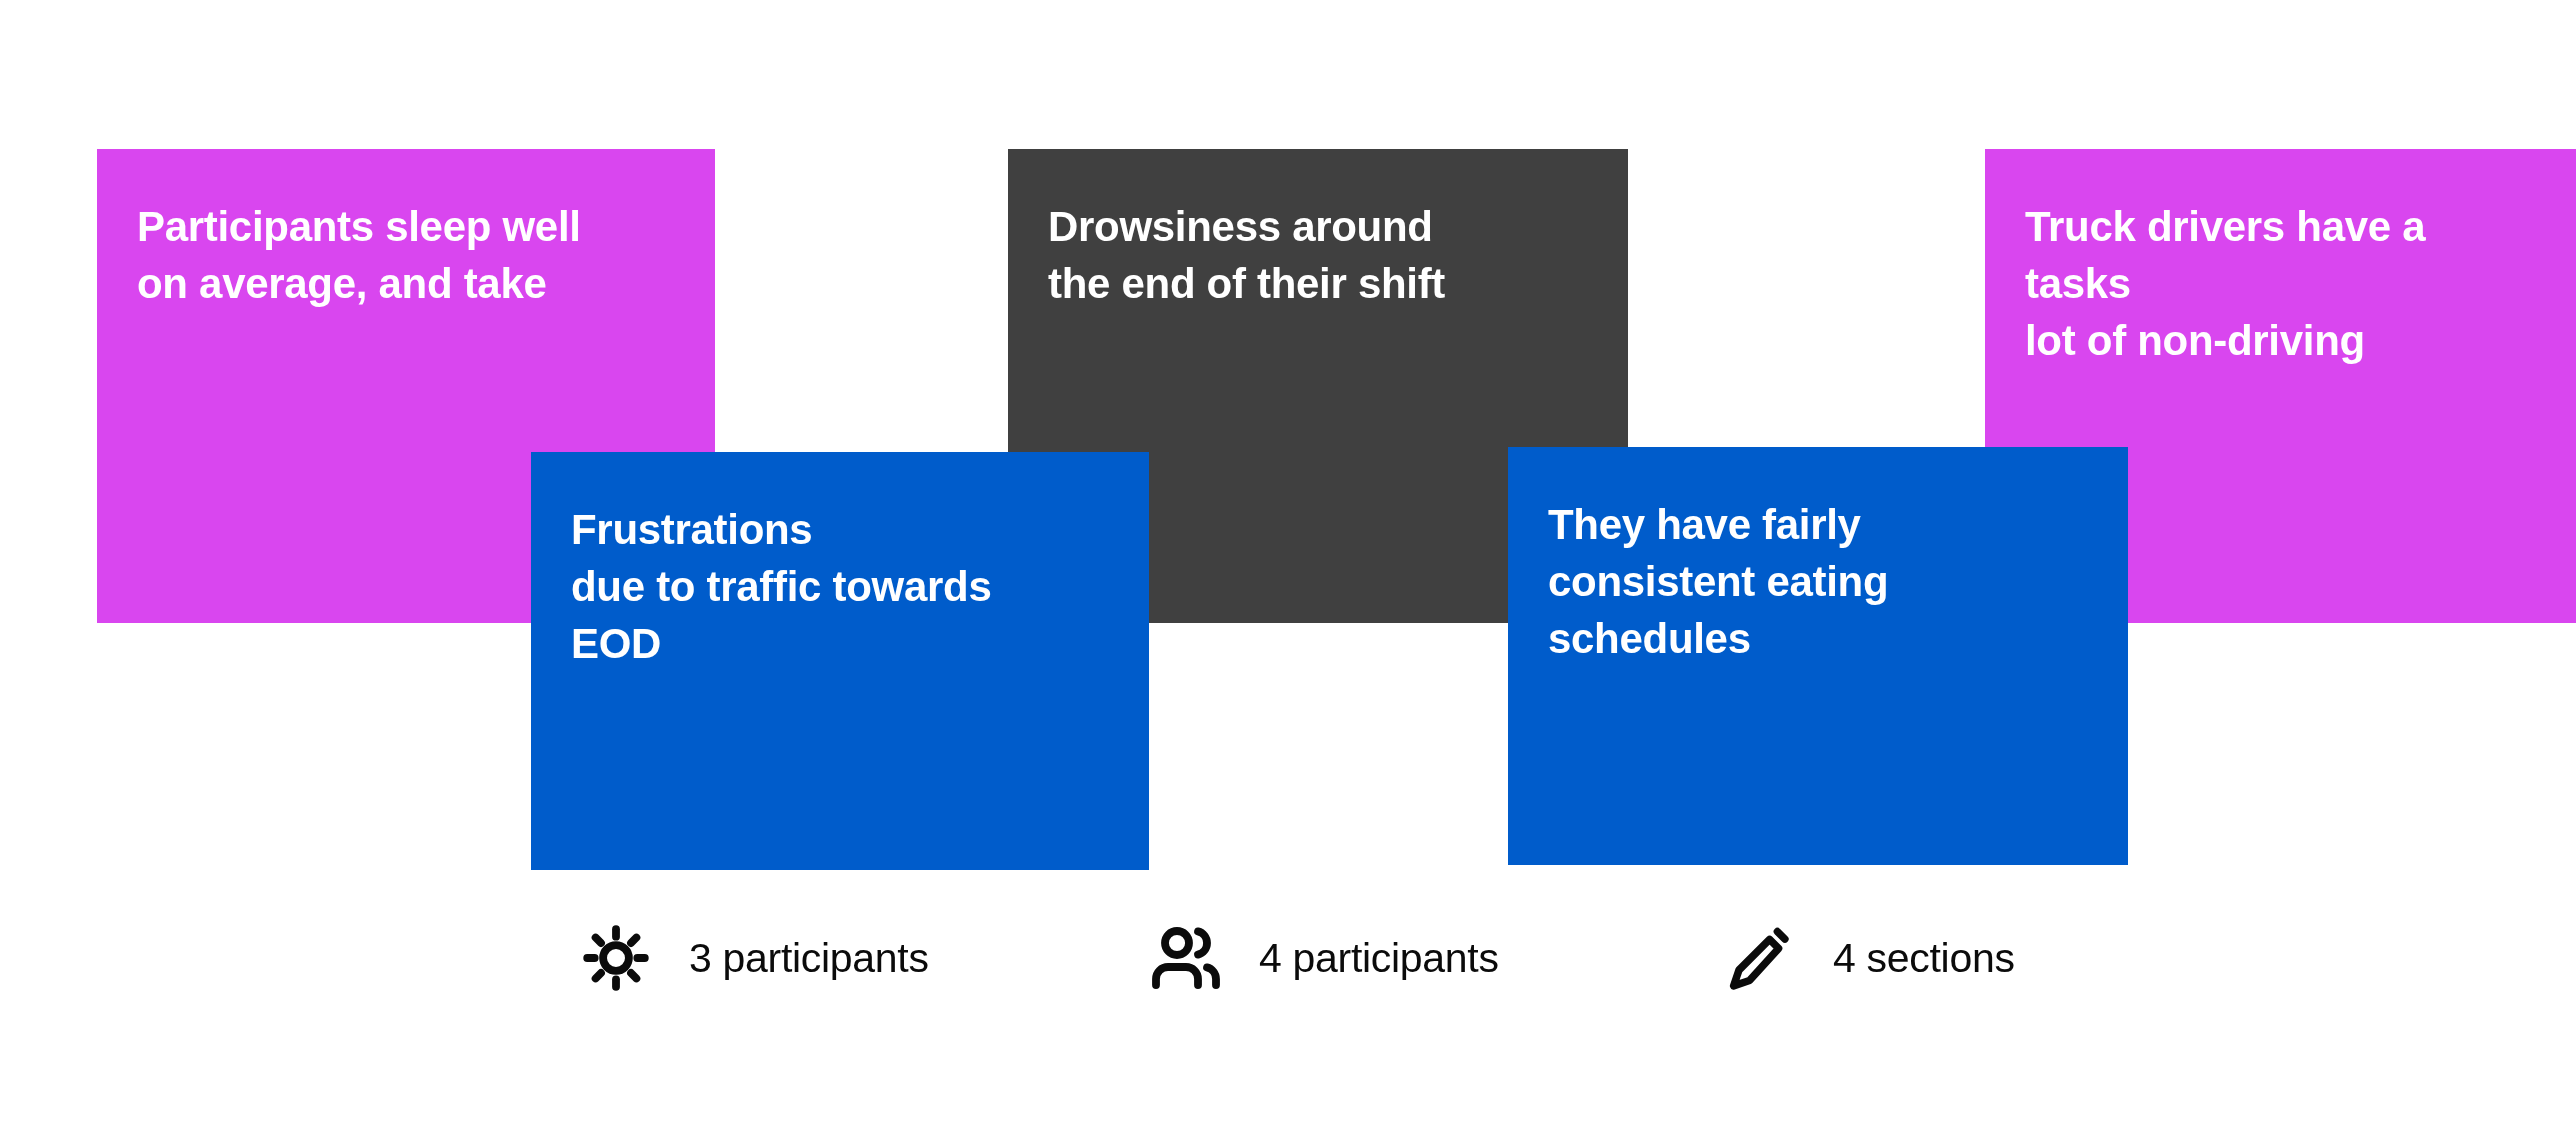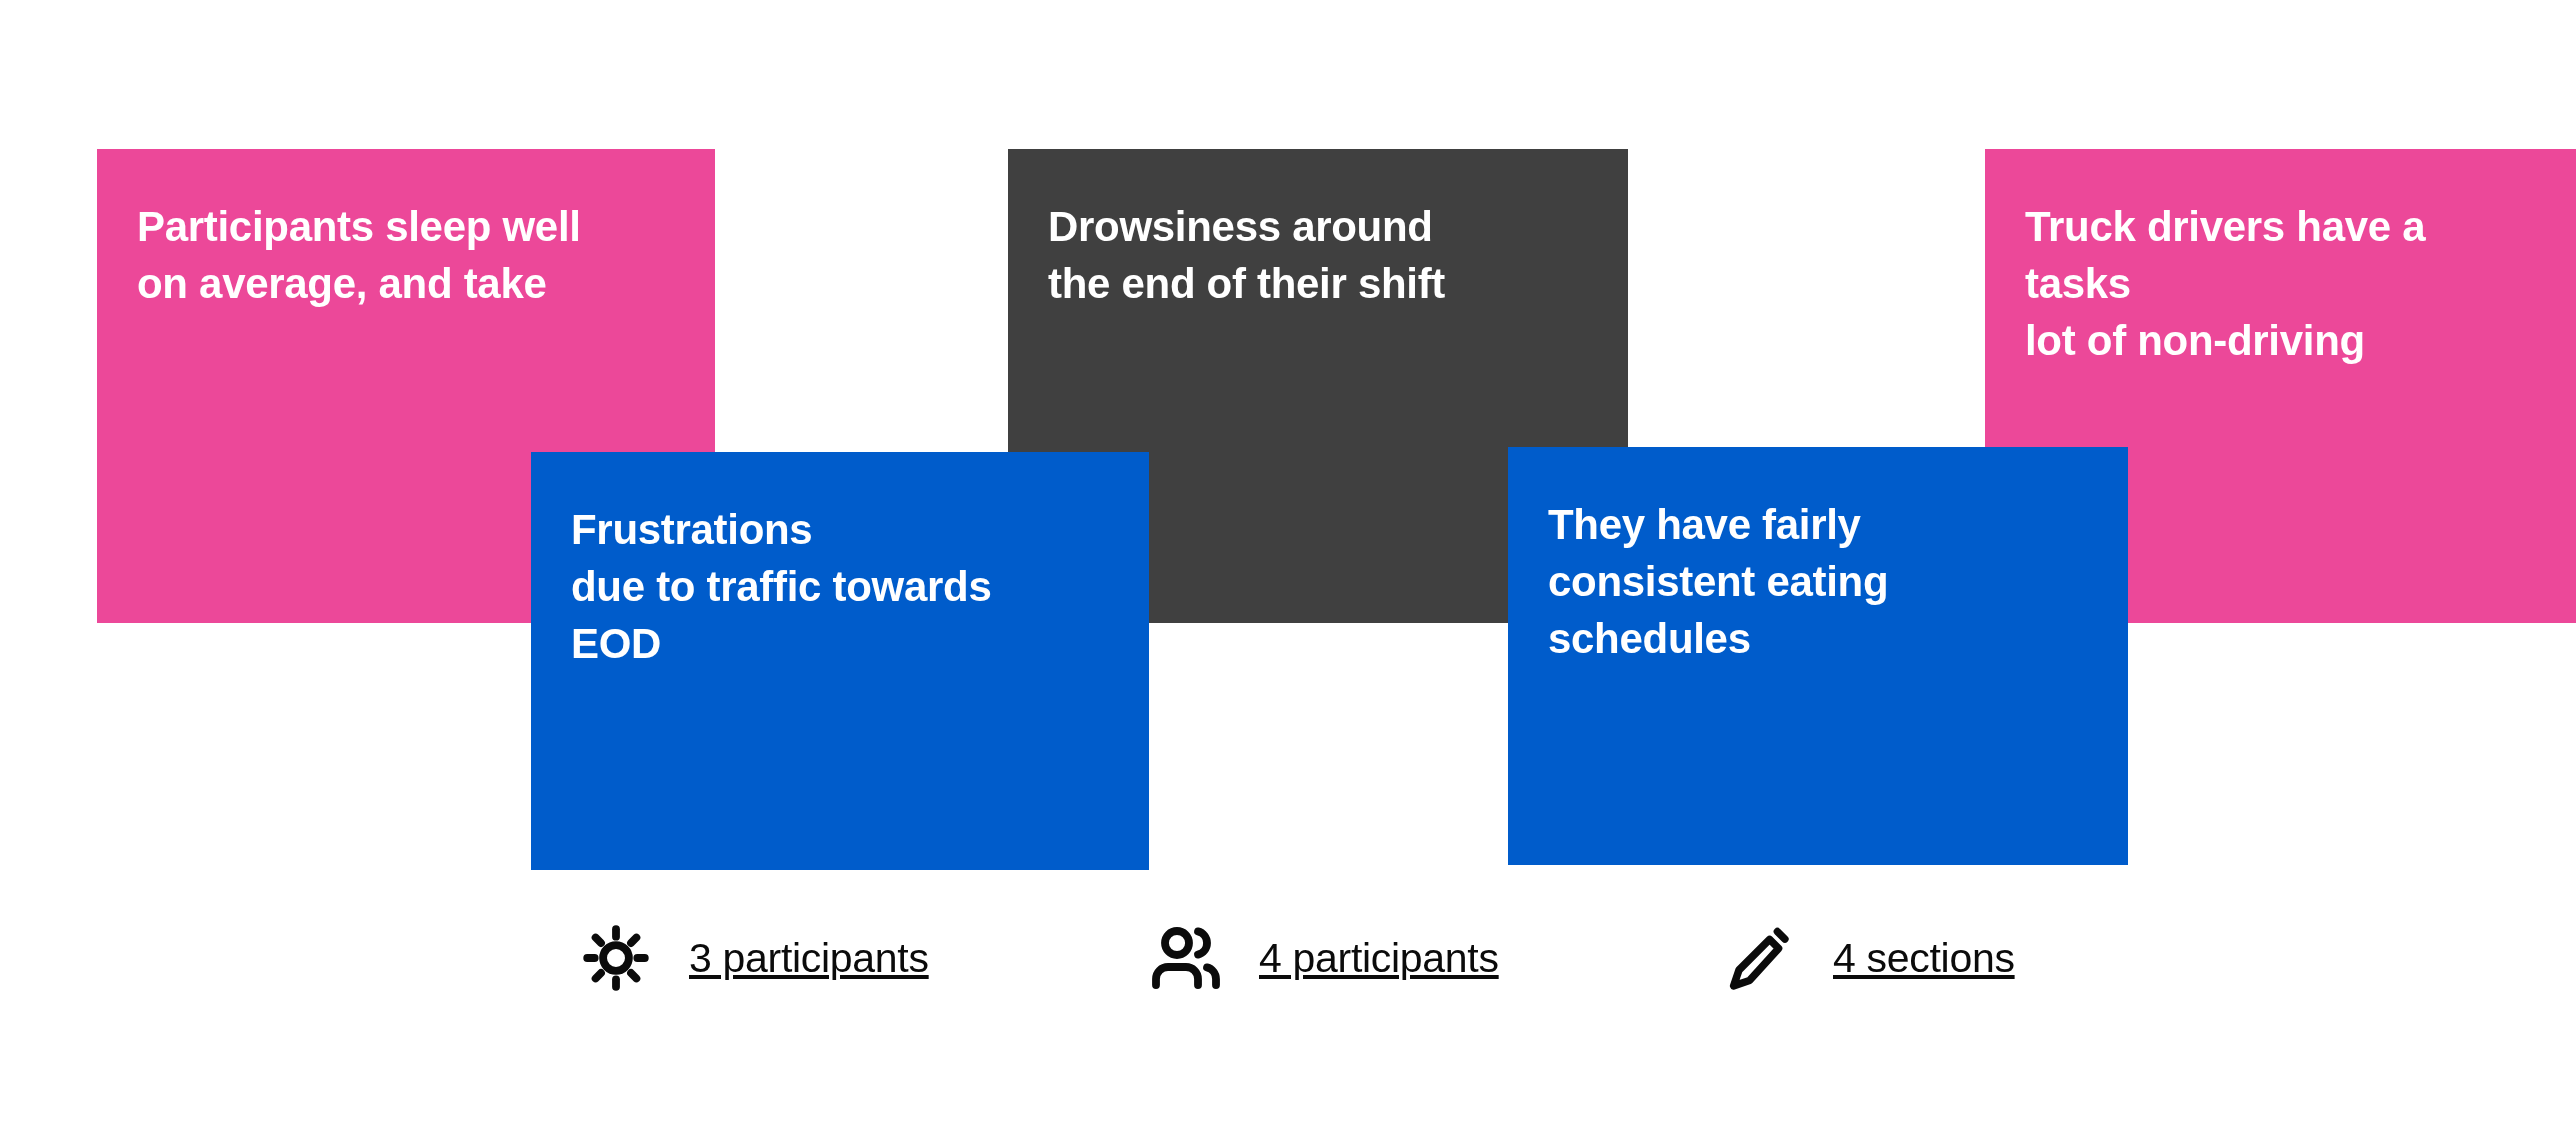--- a/index.html
+++ b/index.html
@@ -21,39 +21,38 @@
     padding: 49px 36px 0 40px;
     color: #ffffff;
   }
   .card .line {
     font-size: 42px;
     font-weight: bold;
     line-height: 57px;
     white-space: nowrap;
     letter-spacing: -0.3px;
   }
-  .card--teal { background: #ec4899; }
+  .card--teal { background: #d946ef; }
   .card--red  { background: #404040; }
   .card--blue { background: #005ccb; }
 
   .card--sleep    { left: 97px;  top: 149px; width: 618px; height: 474px; z-index: 1; }
   .card--drowsy   { left: 1008px; top: 149px; width: 620px; height: 474px; z-index: 1; }
   .card--tasks    { left: 1985px; top: 149px; width: 617px; height: 474px; z-index: 1; }
   .card--traffic  { left: 531px; top: 452px; width: 618px; height: 418px; z-index: 2; }
   .card--eating   { left: 1508px; top: 427px; width: 620px; height: 418px; z-index: 2; margin-top: 20px; }
 
   .stat {
     position: absolute;
     top: 922px;
     height: 72px;
     display: flex;
     align-items: center;
     gap: 37px;
     color: #0b0b0b;
-    text-decoration: underline;
   }
   .stat--1 { left: 580px; }
   .stat--2 { left: 1150px; }
   .stat--3 { left: 1724px; }
   .stat svg {
     width: 72px;
     height: 72px;
     flex: 0 0 auto;
   }
   .stat .stat-label {

